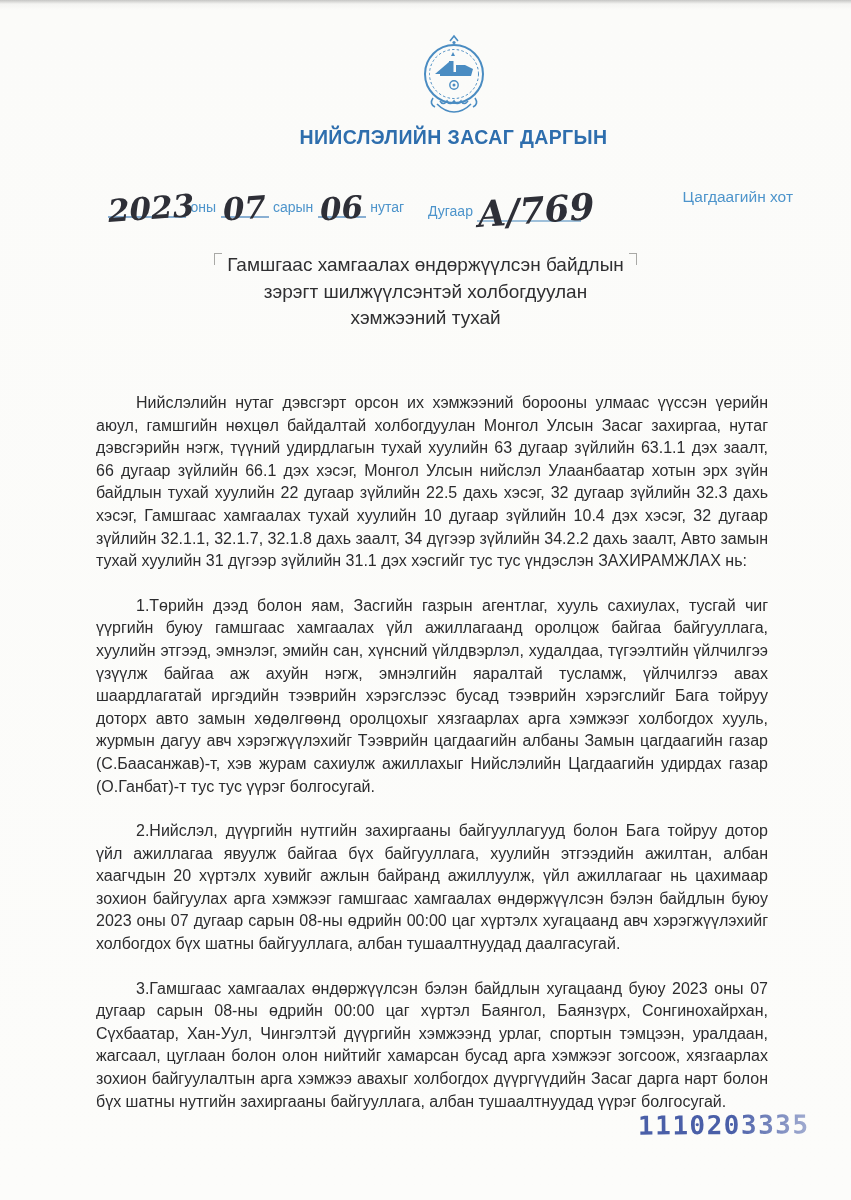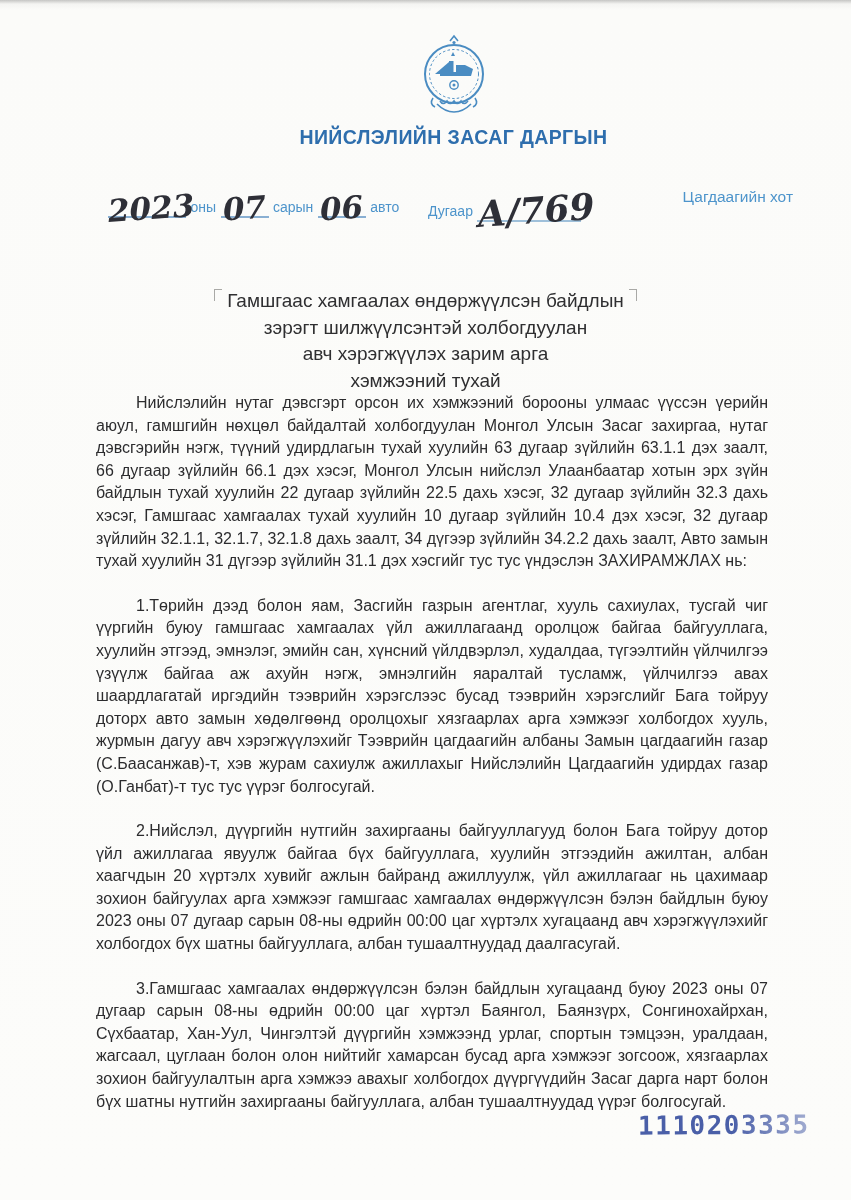--- a/index.html
+++ b/index.html
@@ -69,21 +69,20 @@
   .city { position: absolute; right: 58px; top: 12px; font-size: 15.5px; color: #4d94cb; }
 
   
   .doc-title {
     position: absolute;
     top: 252px; left: 0; right: 0;
     text-align: center;
     font-size: 19px;
     line-height: 26.5px;
     color: #2f2f31;
-    margin-top: 36px;
   }
   .mark {
     display: inline-block;
     width: 7px; height: 11px;
     vertical-align: 6px;
   }
   .mark-left  { border-left: 1.5px solid #a9a9a6; border-top: 1.5px solid #a9a9a6; margin-right: 5px; }
   .mark-right { border-right: 1.5px solid #a9a9a6; border-top: 1.5px solid #a9a9a6; margin-left: 5px; }
 
   
@@ -152,33 +151,32 @@
     </div>
   </div>
 
   <div class="date-row">
     <div class="date-left">
       <span class="blank year"><span class="hw">2023</span></span>
       <span class="lbl">оны</span>
       <span class="blank mon"><span class="hw">07</span></span>
       <span class="lbl">сарын</span>
       <span class="blank day"><span class="hw">06</span></span>
-      <span class="lbl">авто</span>
+      <span class="lbl">нутаг</span>
     </div>
     <div class="doc-no">
       <span class="lbl">Дугаар</span>
       <span class="blank"><span class="hw">А/769</span></span>
     </div>
     <div class="city">Цагдаагийн хот</div>
   </div>
 
   <div class="doc-title">
     <div><span class="mark mark-left"></span><span>Гамшгаас хамгаалах өндөржүүлсэн байдлын</span><span class="mark mark-right"></span></div>
     <div>зэрэгт шилжүүлсэнтэй холбогдуулан</div>
-    <div>авч хэрэгжүүлэх зарим арга</div>
     <div>хэмжээний тухай</div>
   </div>
 
   <div class="doc-body">
     <p>Нийслэлийн нутаг дэвсгэрт орсон их хэмжээний борооны улмаас үүссэн үерийн аюул, гамшгийн нөхцөл байдалтай холбогдуулан Монгол Улсын Засаг захиргаа, нутаг дэвсгэрийн нэгж, түүний удирдлагын тухай хуулийн 63 дугаар зүйлийн 63.1.1 дэх заалт, 66 дугаар зүйлийн 66.1 дэх хэсэг, Монгол Улсын нийслэл Улаанбаатар хотын эрх зүйн байдлын тухай хуулийн 22 дугаар зүйлийн 22.5 дахь хэсэг, 32 дугаар зүйлийн 32.3 дахь хэсэг, Гамшгаас хамгаалах тухай хуулийн 10 дугаар зүйлийн 10.4 дэх хэсэг, 32 дугаар зүйлийн 32.1.1, 32.1.7, 32.1.8 дахь заалт, 34 дүгээр зүйлийн 34.2.2 дахь заалт, Авто замын тухай хуулийн 31 дүгээр зүйлийн 31.1 дэх хэсгийг тус тус үндэслэн ЗАХИРАМЖЛАХ нь:</p>
     <p>1.Төрийн дээд болон яам, Засгийн газрын агентлаг, хууль сахиулах, тусгай чиг үүргийн буюу гамшгаас хамгаалах үйл ажиллагаанд оролцож байгаа байгууллага, хуулийн этгээд, эмнэлэг, эмийн сан, хүнсний үйлдвэрлэл, худалдаа, түгээлтийн үйлчилгээ үзүүлж байгаа аж ахуйн нэгж, эмнэлгийн яаралтай тусламж, үйлчилгээ авах шаардлагатай иргэдийн тээврийн хэрэгслээс бусад тээврийн хэрэгслийг Бага тойруу доторх авто замын хөдөлгөөнд оролцохыг хязгаарлах арга хэмжээг холбогдох хууль, журмын дагуу авч хэрэгжүүлэхийг Тээврийн цагдаагийн албаны Замын цагдаагийн газар (С.Баасанжав)-т, хэв журам сахиулж ажиллахыг Нийслэлийн Цагдаагийн удирдах газар (О.Ганбат)-т тус тус үүрэг болгосугай.</p>
     <p>2.Нийслэл, дүүргийн нутгийн захиргааны байгууллагууд болон Бага тойруу дотор үйл ажиллагаа явуулж байгаа бүх байгууллага, хуулийн этгээдийн ажилтан, албан хаагчдын 20 хүртэлх хувийг ажлын байранд ажиллуулж, үйл ажиллагааг нь цахимаар зохион байгуулах арга хэмжээг гамшгаас хамгаалах өндөржүүлсэн бэлэн байдлын буюу 2023 оны 07 дугаар сарын 08-ны өдрийн 00:00 цаг хүртэлх хугацаанд авч хэрэгжүүлэхийг холбогдох бүх шатны байгууллага, албан тушаалтнуудад даалгасугай.</p>
     <p>3.Гамшгаас хамгаалах өндөржүүлсэн бэлэн байдлын хугацаанд буюу 2023 оны 07 дугаар сарын 08-ны өдрийн 00:00 цаг хүртэл Баянгол, Баянзүрх, Сонгинохайрхан, Сүхбаатар, Хан-Уул, Чингэлтэй дүүргийн хэмжээнд урлаг, спортын тэмцээн, уралдаан, жагсаал, цуглаан болон олон нийтийг хамарсан бусад арга хэмжээг зогсоож, хязгаарлах зохион байгуулалтын арга хэмжээ авахыг холбогдох дүүргүүдийн Засаг дарга нарт болон бүх шатны нутгийн захиргааны байгууллага, албан тушаалтнуудад үүрэг болгосугай.</p>
   </div>
 

